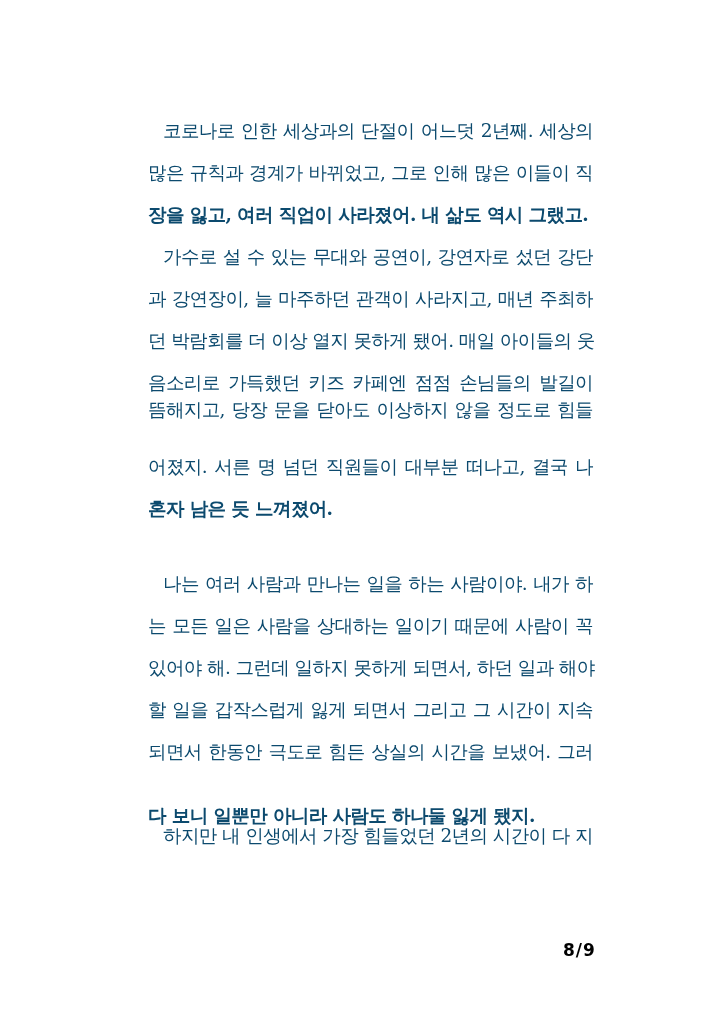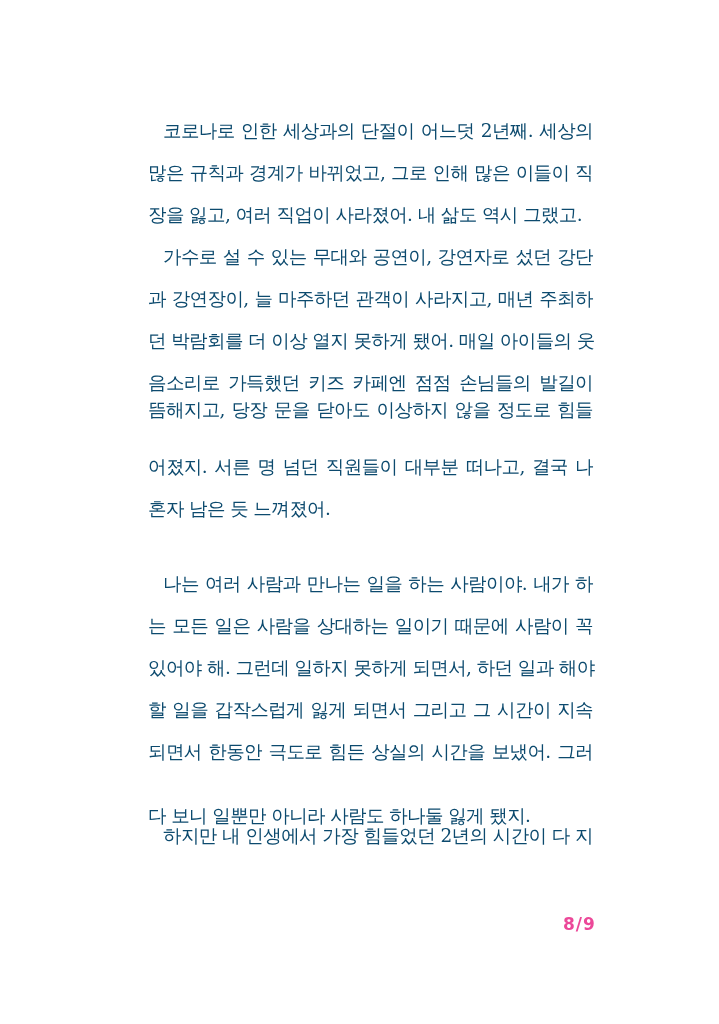--- a/index.html
+++ b/index.html
@@ -3,23 +3,23 @@
 <meta charset="utf-8">
 <style>
   html, body { margin:0; padding:0; background:#ffffff; }
   body { width:719px; height:1024px; position:relative; overflow:hidden;
          font-family: "DejaVu Serif", "Liberation Serif", serif; color:#222; }
   .page { position:absolute; left:0; top:0; width:719px; height:1024px; background:#fff; }
   .line { position:absolute; left:148px; width:445px; height:42px; line-height:42px;
           font-size:18.5px; white-space:nowrap; letter-spacing:-0.6px; color:#0c4a6e;
           text-align:justify; text-align-last:justify; }
   .line.indent { left:163px; width:430px; }
-  .line.last { text-align-last:left; }
-  .page-num { position:absolute; left:563px; top:914px; font-family:"DejaVu Sans", sans-serif;
-              font-weight:bold; font-size:17px; color:#ec4899; letter-spacing:1px; }
+  .line.last { text-align-last:left;font-weight:bold; }
+  .page-num { position:absolute; left:563px; top:940px; font-family:"DejaVu Sans", sans-serif;
+              font-weight:bold; font-size:17px; color:#000000; letter-spacing:1px; }
 </style>
 </head>
 <body>
 
 <div class="page">
 
   <div class="line indent" style="top:110px">코로나로 인한 세상과의 단절이 어느덧 2년째. 세상의</div>
   <div class="line" style="top:152px">많은 규칙과 경계가 바뀌었고, 그로 인해 많은 이들이 직</div>
   <div class="line last" style="top:194px">장을 잃고, 여러 직업이 사라졌어. 내 삶도 역시 그랬고.</div>
 

